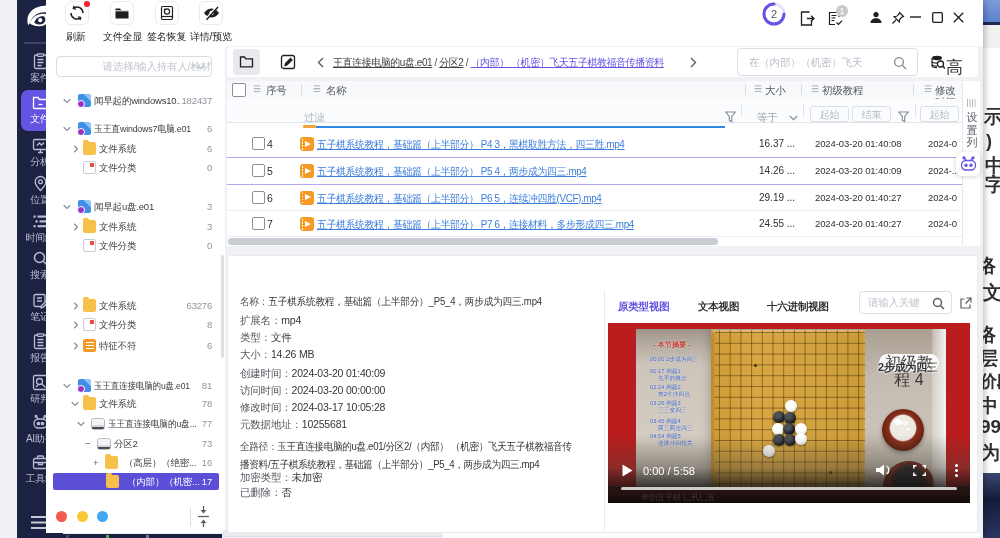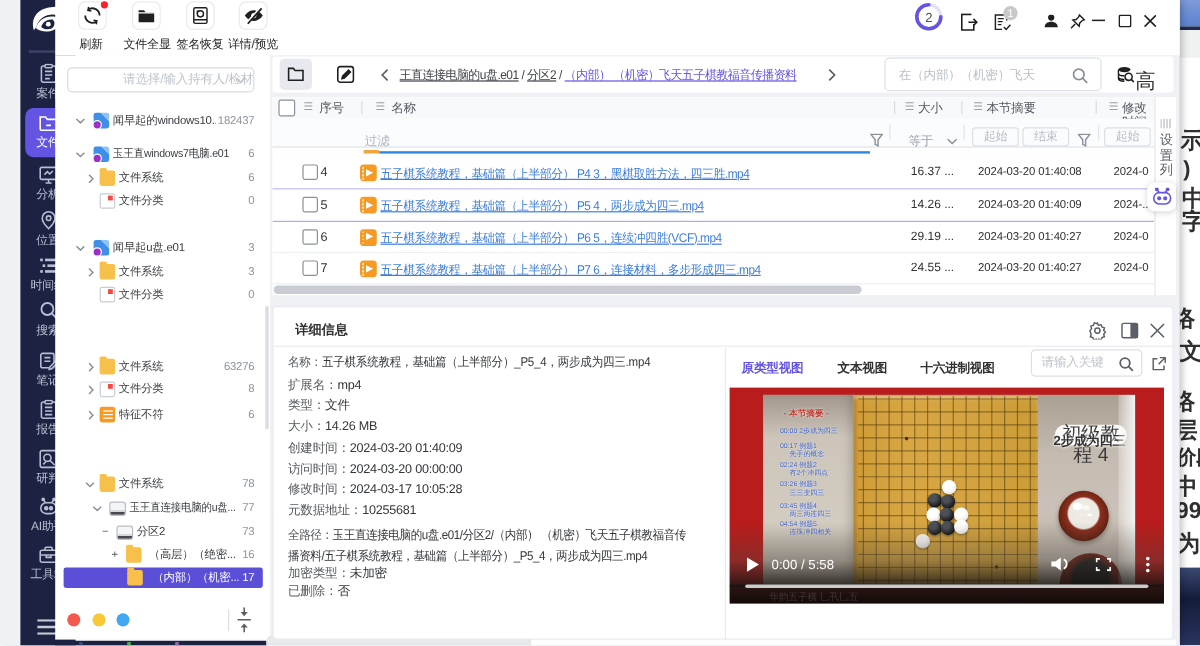--- a/index.html
+++ b/index.html
@@ -376,20 +376,28 @@
           <span class="cnt">8</span>
         </div>
       <div class="trow" style="top:290px">
           <svg class="car" style="left:26px" viewBox="0 0 6 9" fill="none" stroke="#8a8f99" stroke-width="1.4">
             <path d="M1 0.8 L4.6 4.5 L1 8.2"></path>
           </svg>
           <span class="og ticon" style="left:37px"></span>
           <span class="lbl" style="left:53px">特征不符</span>
           <span class="cnt">6</span>
         </div>
+      <div class="trow" style="top:330px">
+          <svg class="car" style="left:17px" viewBox="0 0 9 6" fill="none" stroke="#8a8f99" stroke-width="1.4">
+            <path d="M0.8 1 L4.5 4.6 L8.2 1"></path>
+          </svg>
+          <span class="di ticon" style="left:32px"></span>
+          <span class="lbl" style="left:48px;transform:scaleX(0.9);transform-origin:0 50%">玉王直连接电脑的u盘.e01</span>
+          <span class="cnt">81</span>
+        </div>
       <div class="trow" style="top:348px">
           <svg class="car" style="left:25px" viewBox="0 0 9 6" fill="none" stroke="#8a8f99" stroke-width="1.4">
             <path d="M0.8 1 L4.5 4.6 L8.2 1"></path>
           </svg>
           <span class="fo ticon" style="left:37px"></span>
           <span class="lbl" style="left:53px">文件系统</span>
           <span class="cnt">78</span>
         </div>
       <div class="trow" style="top:368px">
           <svg class="car" style="left:31px" viewBox="0 0 9 6" fill="none" stroke="#8a8f99" stroke-width="1.4">
@@ -465,21 +473,21 @@
         <span class="htx" style="left:26px">☰</span>
           <span class="htx2" style="left:39px">序号</span>
         <span class="hsep" style="left:74px"></span>
         <span class="htx" style="left:86px">☰</span>
           <span class="htx2" style="left:99px">名称</span>
         <span class="hsep" style="left:518px"></span>
         <span class="htx" style="left:527px">☰</span>
           <span class="htx2" style="left:538px">大小</span>
         <span class="hsep" style="left:574px"></span>
         <span class="htx" style="left:584px">☰</span>
-          <span class="htx2" style="left:595px">本节摘要</span>
+          <span class="htx2" style="left:595px">初级教程</span>
         <span class="hsep" style="left:686px"></span>
         <span class="htx" style="left:697px">☰</span>
           <span class="htx2" style="left:708px">修改时间</span>
       </div>
       <div id="tfilter" class="abs">
         <span class="frow" style="left:77px;top:12px">过滤</span>
         <svg class="frow" style="left:498px;top:12px" width="11" height="12" viewBox="0 0 11 12" fill="none" stroke="#8a8f99" stroke-width="1.2">
             <path d="M0.8 1 h9.4 L6.7 5.5 v5 l-2.4 -1.2 v-3.8 Z"></path>
           </svg>
         <span class="fsep" style="left:514px"></span>
@@ -558,34 +566,20 @@
         </svg>
     </div>
     <div class="abs" style="left:46px;top:533.5px;width:176px;height:4.5px;background:#1b2240;overflow:hidden">
         <span style="position:absolute;left:60px;top:1px;width:3px;height:3px;background:#4caf50"></span>
         <span style="position:absolute;left:100px;top:1px;width:3px;height:3px;background:#8a6aa0"></span>
         <span style="position:absolute;left:20px;top:1px;width:3px;height:3px;background:#3a4a7a"></span>
       </div>
     <div class="abs" style="left:222px;top:530px;width:220px;height:7px;background:#e9eaee;border-radius:4px 4px 0 0;border:1px solid #dfe1e6"></div>
     <div class="abs" style="left:443px;top:533px;width:537px;height:5px;background:#fdfdfd"></div>
     <div id="details" class="abs">
-      <div id="dethead" class="abs">
-          <div id="dtitle" class="abs">详细信息</div>
-        <svg class="abs" style="left:679px;top:12px" width="15" height="15" viewBox="0 0 15 15" fill="none" stroke="#5a5e66" stroke-width="1.2">
-            <circle cx="7.5" cy="7.5" r="2.2"></circle>
-            <path d="M7.5 1.2 l.9 2 l2.1-.7 l.8 2 l2.1 .7 l-.7 2.1 l1.5 1.6 l-1.5 1.6 l.7 2.1 l-2.1 .7 l-.8 2 l-2.1-.7 l-.9 2 l-.9-2 l-2.1 .7 l-.8-2 l-2.1-.7 l.7-2.1 L1.2 7.5 l1.5-1.6 L2 3.8 l2.1-.7 l.8-2 l2.1 .7 Z"></path>
-          </svg>
-        <svg class="abs" style="left:706px;top:12px" width="15" height="15" viewBox="0 0 15 15">
-            <rect x="1" y="1.5" width="13" height="12" rx="1.5" fill="none" stroke="#5a5e66" stroke-width="1.2"></rect>
-            <rect x="8" y="1.5" width="6" height="12" fill="#5a5e66"></rect>
-          </svg>
-        <svg class="abs" style="left:730px;top:13px" width="13" height="13" viewBox="0 0 13 13">
-            <path d="M1 1 L12 12 M12 1 L1 12" stroke="#5a5e66" stroke-width="1.3"></path>
-          </svg>
-      </div>
       <div id="vdivider" class="abs"></div>
       <div class="fld" style="top:39px;transform-origin:0 50%;transform:scaleX(0.915)"><b>名称：</b>五子棋系统教程，基础篇（上半部分）_P5_4，两步成为四三.mp4</div>
       <div class="fld" style="top:58px"><b>扩展名：</b>mp4</div>
       <div class="fld" style="top:75px"><b>类型：</b>文件</div>
       <div class="fld" style="top:92px"><b>大小：</b>14.26 MB</div>
       <div class="fld" style="top:111px"><b>创建时间：</b>2024-03-20 01:40:09</div>
       <div class="fld" style="top:128px"><b>访问时间：</b>2024-03-20 00:00:00</div>
       <div class="fld" style="top:145px"><b>修改时间：</b>2024-03-17 10:05:28</div>
       <div class="fld" style="top:162px"><b>元数据地址：</b>10255681</div>
       <div class="fld" style="top:182px;line-height:17.5px;letter-spacing:-0.4px;transform-origin:0 0;transform:scaleX(0.92)"><b>全路径：</b>玉王直连接电脑的u盘.e01/分区2/（内部） （机密）飞天五子棋教福音传<br>播资料/五子棋系统教程，基础篇（上半部分）_P5_4，两步成为四三.mp4</div>

